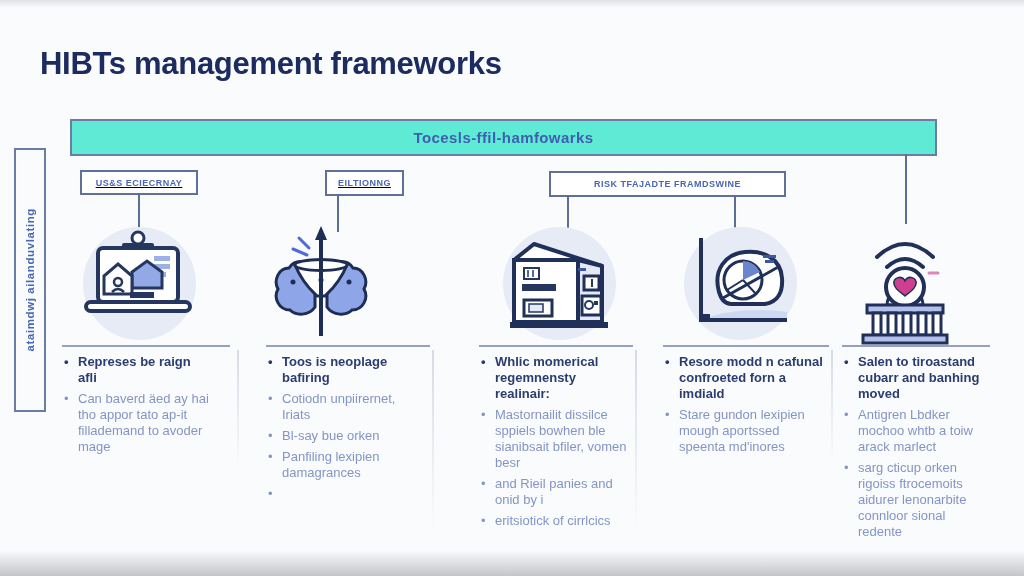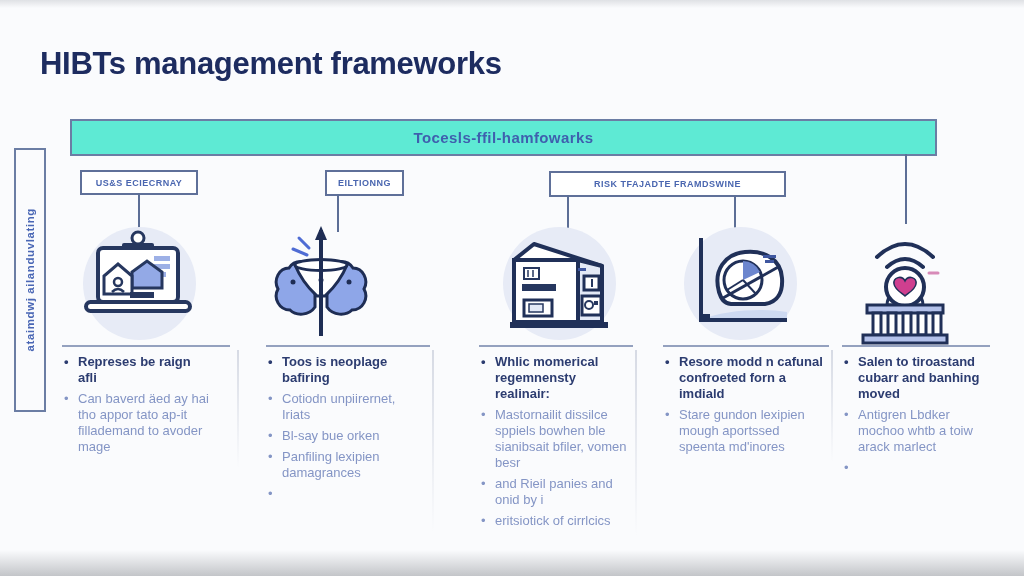--- a/index.html
+++ b/index.html
@@ -20,22 +20,22 @@
   .banner span{font-size:15px;font-weight:bold;color:#3f5fae;letter-spacing:.4px;}
 
   .side-box{position:absolute;left:14px;top:148px;width:28px;height:260px;
     border:2px solid #6b7da4;background:transparent;display:flex;align-items:center;justify-content:center;}
   .side-box span{writing-mode:vertical-rl;transform:rotate(180deg);
     font-size:11.5px;font-weight:bold;color:#4a67b5;letter-spacing:.6px;white-space:nowrap;}
 
   .glabel{position:absolute;background:#fff;border:2px solid #5f7099;
     display:flex;align-items:center;justify-content:center;}
   .glabel span{font-size:9px;font-weight:bold;color:#4a66b0;letter-spacing:.5px;white-space:nowrap;}
-  .glabel1{left:80px;top:170px;width:114px;height:21px;}
-  .glabel2{left:325px;top:170px;width:75px;height:22px;}
+  .glabel1{left:80px;top:170px;width:114px;height:21px;text-decoration:underline;}
+  .glabel2{left:325px;top:170px;width:75px;height:22px;text-decoration:underline;}
   .glabel3{left:549px;top:171px;width:233px;height:22px;justify-content:center;}
 
   .vline{position:absolute;width:2px;background:#5c6e96;}
   .vl1{left:138px;top:193px;height:40px;}
   .vl2{left:337px;top:194px;height:38px;}
   .vl3a{left:567px;top:195px;height:34px;}
   .vl3b{left:734px;top:195px;height:34px;}
   .vl5{left:905px;top:154px;height:70px;}
 
   .icircle{position:absolute;border-radius:50%;background:#e7ebf6;}
@@ -217,21 +217,21 @@
       <li class="bold"><span class="dot">•</span><span>Resore modd n cafunal confroeted forn a imdiald</span></li>
       <li class="reg"><span class="dot">•</span><span>Stare gundon lexipien mough aportssed speenta md'inores</span></li>
     </ul>
   </div>
 
   <div class="col c5">
     <div class="col-rule"></div>
     <ul>
       <li class="bold"><span class="dot">•</span><span>Salen to tiroastand cubarr and banhing moved</span></li>
       <li class="reg"><span class="dot">•</span><span>Antigren Lbdker mochoo whtb a toiw arack marlect</span></li>
-      <li class="reg"><span class="dot">•</span></li>
+      <li class="reg"><span class="dot">•</span><span>sarg cticup orken rigoiss ftrocemoits aidurer lenonarbite connloor sional redente</span></li>
     </ul>
   </div>
 
   <div class="sep sp1"></div>
   <div class="sep sp2"></div>
   <div class="sep sp3"></div>
   <div class="sep sp4"></div>
 
   <div class="edge-bottom"></div>
 </div>

